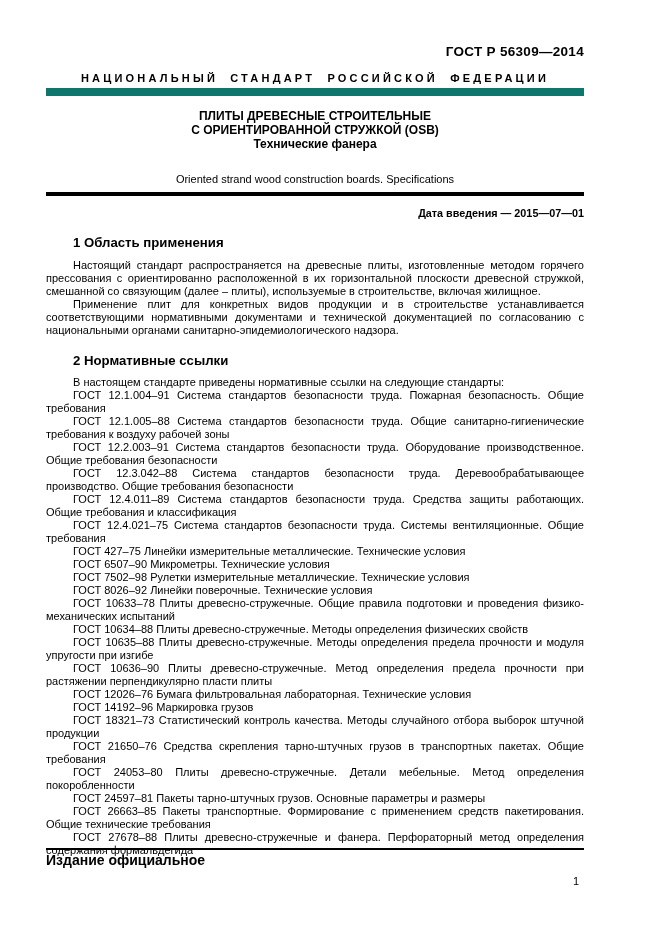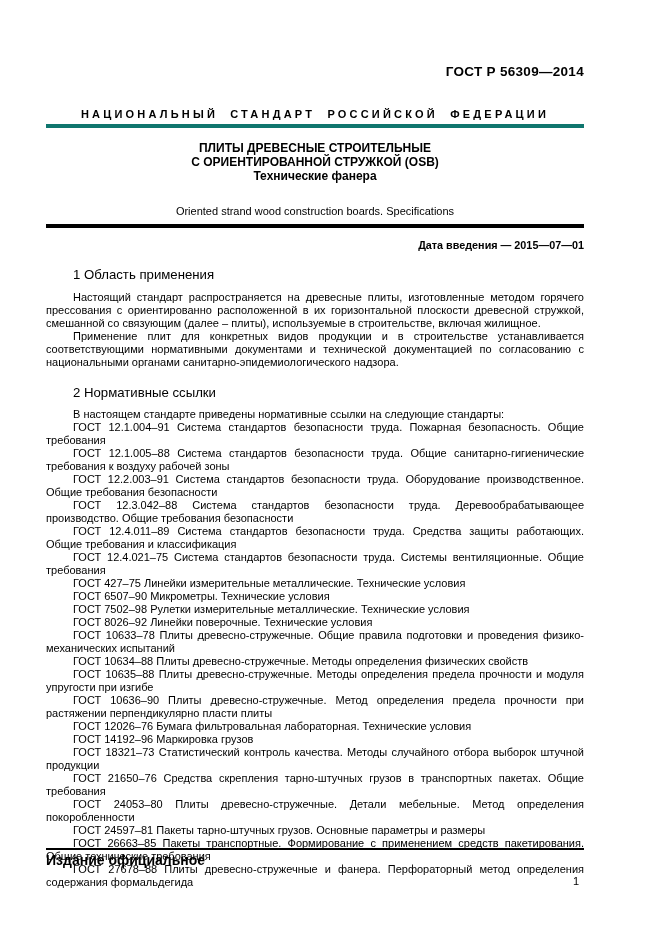--- a/index.html
+++ b/index.html
@@ -16,36 +16,36 @@
     font-family: "Liberation Sans", sans-serif;
     color: #000000;
   }
   .content {
     position: absolute;
     left: 46px;
     top: 0;
     width: 538px;
   }
   .doc-number {
-    padding-top: 64px;
+    padding-top: 44px;
     text-align: right;
     font-size: 13.5px;
     font-weight: bold;
     letter-spacing: 0.3px;
   }
   .banner {
-    margin-top: 29px;
+    margin-top: 13px;
     text-align: center;
     font-size: 11px;
     font-weight: bold;
     letter-spacing: 3.2px;
     word-spacing: 6px;
     white-space: nowrap;
     padding-bottom: 4px;
-    border-bottom: 4px solid #0f766e;
+    border-bottom: 8px solid #0f766e;
   }
   .title-block {
     margin-top: 13px;
     text-align: center;
     font-size: 12px;
     font-weight: bold;
     line-height: 14px;
   }
   .subtitle {
     margin-top: 23px;
@@ -60,21 +60,21 @@
   }
   .date-line {
     margin-top: 11px;
     text-align: right;
     font-size: 10.8px;
     font-weight: bold;
   }
   .section-heading {
     margin: 16px 0 0 27px;
     font-size: 13.2px;
-    font-weight: normal;
+    font-weight: bold;
     line-height: 15.5px;
   }
   .par-group {
     margin-top: 8px;
   }
   .body-par {
     margin: 0;
     font-size: 11px;
     line-height: 13px;
     text-align: justify;

